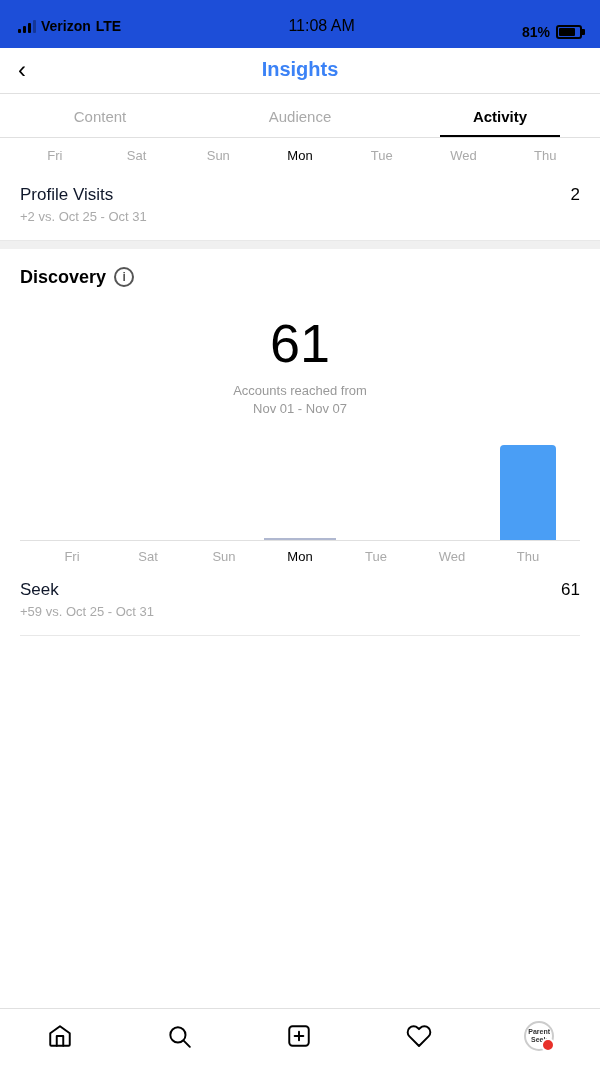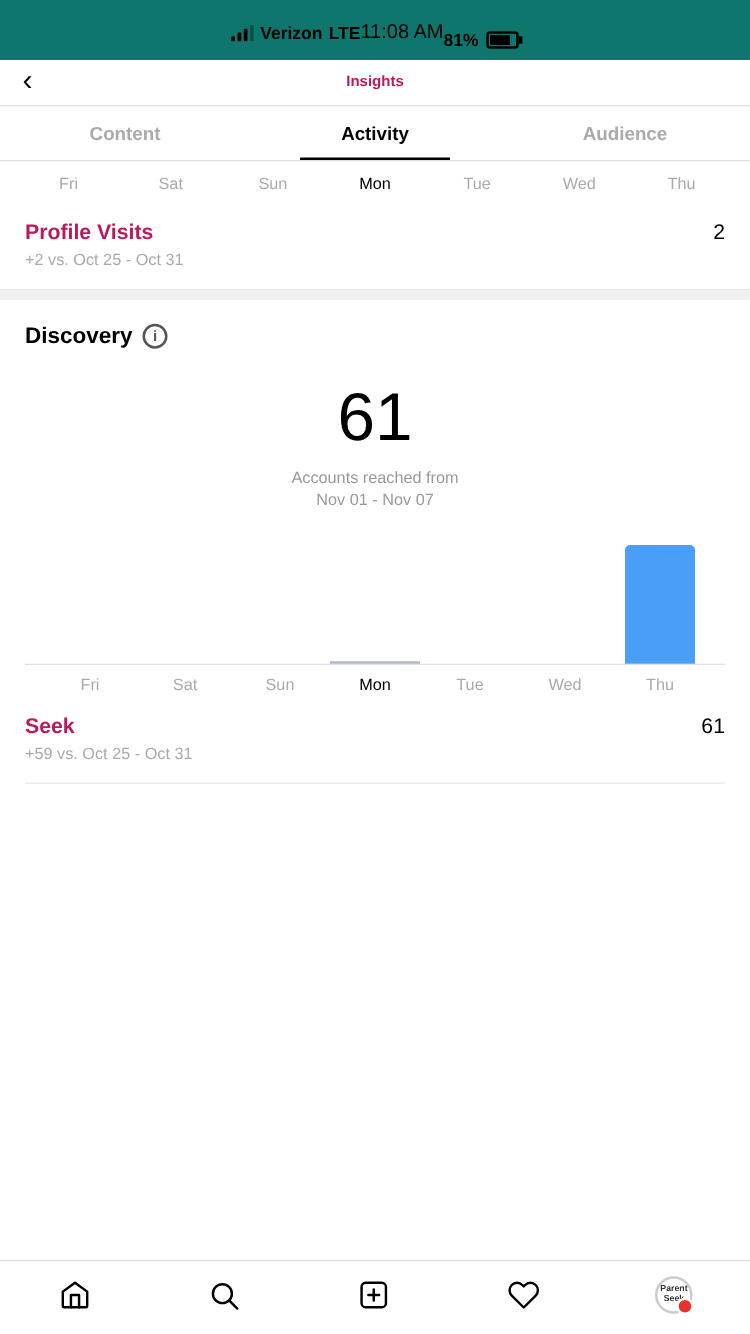--- a/index.html
+++ b/index.html
@@ -8,26 +8,26 @@
       font-family: -apple-system, BlinkMacSystemFont, 'Helvetica Neue', Arial, sans-serif;
       background: #fff;
       width: 600px;
       min-height: 1067px;
       overflow-x: hidden;
     }
 
     
     .status-bar {
       display: flex;
-      justify-content: center;
+      justify-content: space-between;
       align-items: center;
       padding: 12px 18px 8px;
       font-size: 15px;
       font-weight: 600;
-      background: #0f766e;
+      background: #1d4ed8;
     }
     .status-left { display: flex; align-items: center; gap: 5px; font-size: 14px; font-weight: 600; }
     .status-center { font-size: 16px; font-weight: 400; }
     .status-right { display: flex; align-items: center; gap: 6px; font-size: 14px; font-weight: 700; margin-top: 12px; }
     .signal-bars { display: flex; align-items: flex-end; gap: 2px; height: 14px; }
     .signal-bar { width: 3px; background: #000; border-radius: 1px; }
     .battery-icon {
       display: inline-flex; align-items: center;
       border: 2px solid #000; border-radius: 3px;
       width: 26px; height: 14px; padding: 1px; position: relative;
@@ -52,39 +52,38 @@
     }
     .back-btn {
       position: absolute;
       left: 18px;
       font-size: 24px;
       color: #000;
       cursor: pointer;
       font-weight: 300;
     }
     .header-title {
-      font-size: 12px;
+      font-size: 20px;
       font-weight: 700;
-      color: #be185d;
+      color: #3b82f6;
     }
 
     
     .tab-bar {
       display: flex;
       border-bottom: 1px solid #e0e0e0;
     }
     .tab-item {
       flex: 1;
       text-align: center;
       padding: 14px 0 12px;
       font-size: 15px;
       color: #aaa;
       cursor: pointer;
       position: relative;
-      font-weight: bold;
     }
     .tab-item.active {
       color: #000;
       font-weight: 600;
     }
     .tab-item.active::after {
       content: '';
       position: absolute;
       bottom: 0; left: 20%; right: 20%;
       height: 2px;
@@ -113,41 +112,40 @@
       padding: 16px 20px;
       border-bottom: 1px solid #e8e8e8;
     }
     .metric-row {
       display: flex;
       justify-content: space-between;
       align-items: center;
     }
     .metric-title {
       font-size: 17px;
-      font-weight: 700;
-      color: #be185d;
+      font-weight: 400;
+      color: #0f172a;
     }
     .metric-value {
       font-size: 17px;
       font-weight: 400;
       color: #000;
     }
     .metric-comparison {
       font-size: 13px;
       color: #aaa;
       margin-top: 4px;
     }
 
     
     .discovery-section {
       padding: 18px 20px 0;
     }
     .discovery-header {
       display: flex;
-      align-items: center;
       gap: 8px;
       margin-bottom: 4px;
     }
     .discovery-title {
       font-size: 18px;
       font-weight: 700;
     }
     .info-icon {
       width: 20px; height: 20px;
       border: 2px solid #555;
@@ -311,22 +309,22 @@
   </div>
 </div>
 
 <div class="header">
   <span class="back-btn">‹</span>
   <span class="header-title">Insights</span>
 </div>
 
 <div class="tab-bar">
   <div class="tab-item">Content</div>
+  <div class="tab-item">Audience</div>
   <div class="tab-item active">Activity</div>
-  <div class="tab-item">Audience</div>
 </div>
 
 <div class="main-content">
 
   <div class="day-row">
     <span class="day-label">Fri</span>
     <span class="day-label">Sat</span>
     <span class="day-label">Sun</span>
     <span class="day-label active">Mon</span>
     <span class="day-label">Tue</span>

